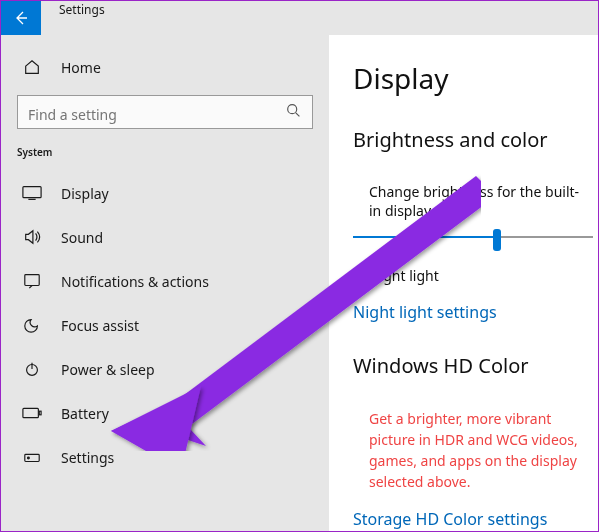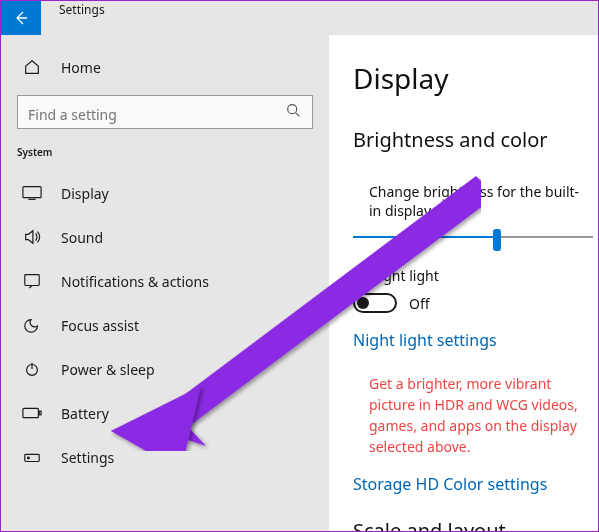--- a/index.html
+++ b/index.html
@@ -136,28 +136,23 @@
   <div class="main">
     <div class="h1">Display</div>
     <div class="h2">Brightness and color</div>
     <div class="lbl">Change brightness for the built-in display</div>
     <div class="slider">
       <div class="slider-track"></div>
       <div class="slider-fill"></div>
       <div class="slider-thumb"></div>
     </div>
     <div class="lbl">Night light</div>
-    <div class="toggle-row">
-      <div class="toggle">
-        <div class="toggle-knob"></div>
-      </div>
-      <span class="toggle-label">Off</span>
-    </div>
     <div class="link">Night light settings</div>
 
+    <div class="h2">Windows HD Color</div>
     <div class="desc">Get a brighter, more vibrant picture in HDR and WCG videos, games, and apps on the display selected above.</div>
     <div class="link">Storage HD Color settings</div>
 
     <div class="h2" style="margin-top:22px">Scale and layout</div>
   </div>
 </div>
 
 <svg class="arrow-overlay" viewBox="0 0 400 280">
   <defs>
       <filter id="s" x="-20%" y="-20%" width="140%" height="140%">

